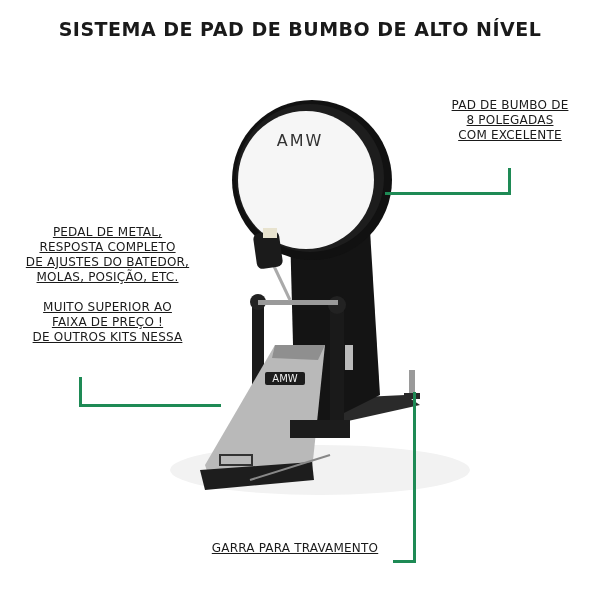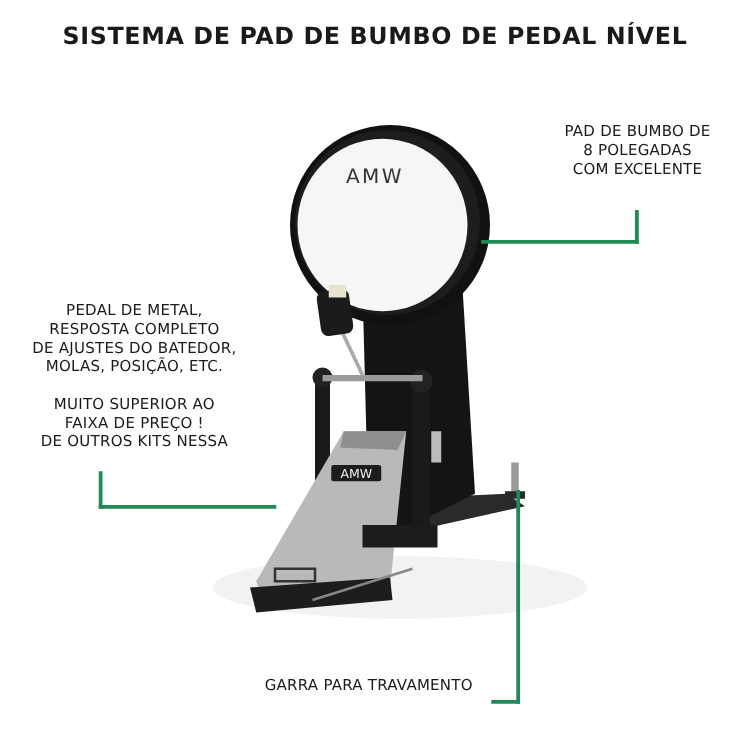--- a/index.html
+++ b/index.html
@@ -1,31 +1,31 @@
 <!DOCTYPE html>
 <html><head>
 <meta charset="utf-8">
 <style>
   html, body { margin:0; padding:0; background:#ffffff; }
   body { width:600px; height:600px; position:relative; overflow:hidden;
          font-family:"DejaVu Sans", sans-serif; color:#1a1a1a; }
   .title { position:absolute; left:0; top:18px; width:600px; text-align:center;
            font-size:19px; font-weight:bold; letter-spacing:0.5px; color:#1a1a1a; }
   .callout { position:absolute; text-align:center; font-size:12px; line-height:15px;
-             letter-spacing:0.2px; color:#1a1a1a; }
+             letter-spacing:0.2px; color:#1a1a1a;text-decoration:underline; }
   .callout p { margin:0; }
   .callout .gap { height:15px; }
   .line { position:absolute; }
   
   .product { position:absolute; left:0; top:0; width:600px; height:600px; }
 </style>
 </head>
 <body>
 
-<div class="title">SISTEMA DE PAD DE BUMBO DE PEDAL NÍVEL</div>
+<div class="title">SISTEMA DE PAD DE BUMBO DE ALTO NÍVEL</div>
 
 <svg class="product" viewBox="0 0 600 600" xmlns="http://www.w3.org/2000/svg">
 
   <ellipse cx="320" cy="470" rx="150" ry="25" fill="#f2f2f2"></ellipse>
 
   <polygon points="300,400 405,395 420,405 330,425 300,420" fill="#2a2a2a"></polygon>
 
   <path d="M290,230 L370,230 L380,395 L330,420 L295,420 Z" fill="#141414"></path>
 
   <ellipse cx="312" cy="180" rx="80" ry="80" fill="#111"></ellipse>
@@ -64,21 +64,21 @@
 </svg>
 
 <div class="callout" style="left:425px; top:98px; width:170px;">
   <p>PAD DE BUMBO DE</p>
   <p>8 POLEGADAS</p>
   <p>COM EXCELENTE</p>
 </div>
 <div class="line" style="left:508px; top:168px; width:3px; height:27px; background:#1e8a55;"></div>
 <div class="line" style="left:385px; top:192px; width:126px; height:3px; background:#1e8a55;"></div>
 
-<div class="callout" style="left:0px; top:241px; width:215px;">
+<div class="callout" style="left:0px; top:225px; width:215px;">
   <p>PEDAL DE METAL,</p>
   <p>RESPOSTA COMPLETO</p>
   <p>DE AJUSTES DO BATEDOR,</p>
   <p>MOLAS, POSIÇÃO, ETC.</p>
   <div class="gap"></div>
   <p>MUITO SUPERIOR AO</p>
   <p>FAIXA DE PREÇO !</p>
   <p>DE OUTROS KITS NESSA</p>
 </div>
 <div class="line" style="left:79px; top:377px; width:3px; height:30px; background:#1e8a55;"></div>

